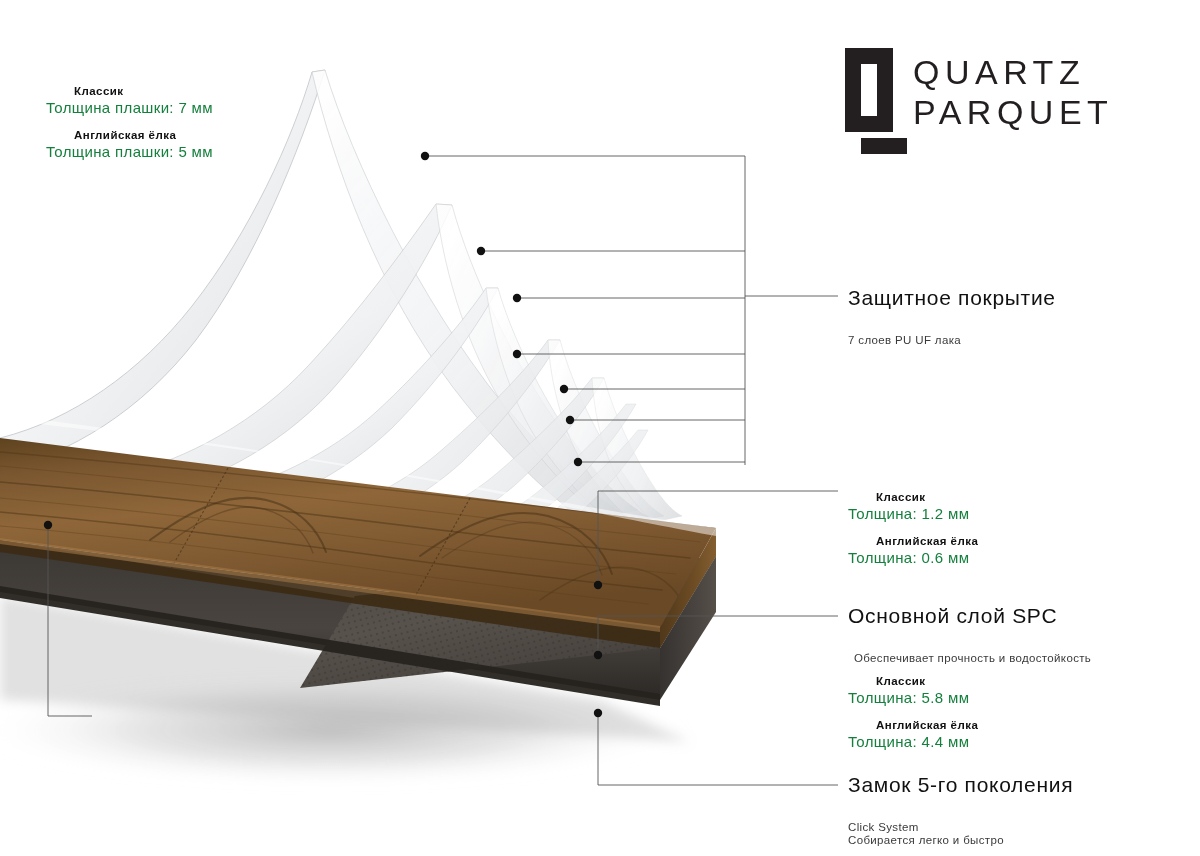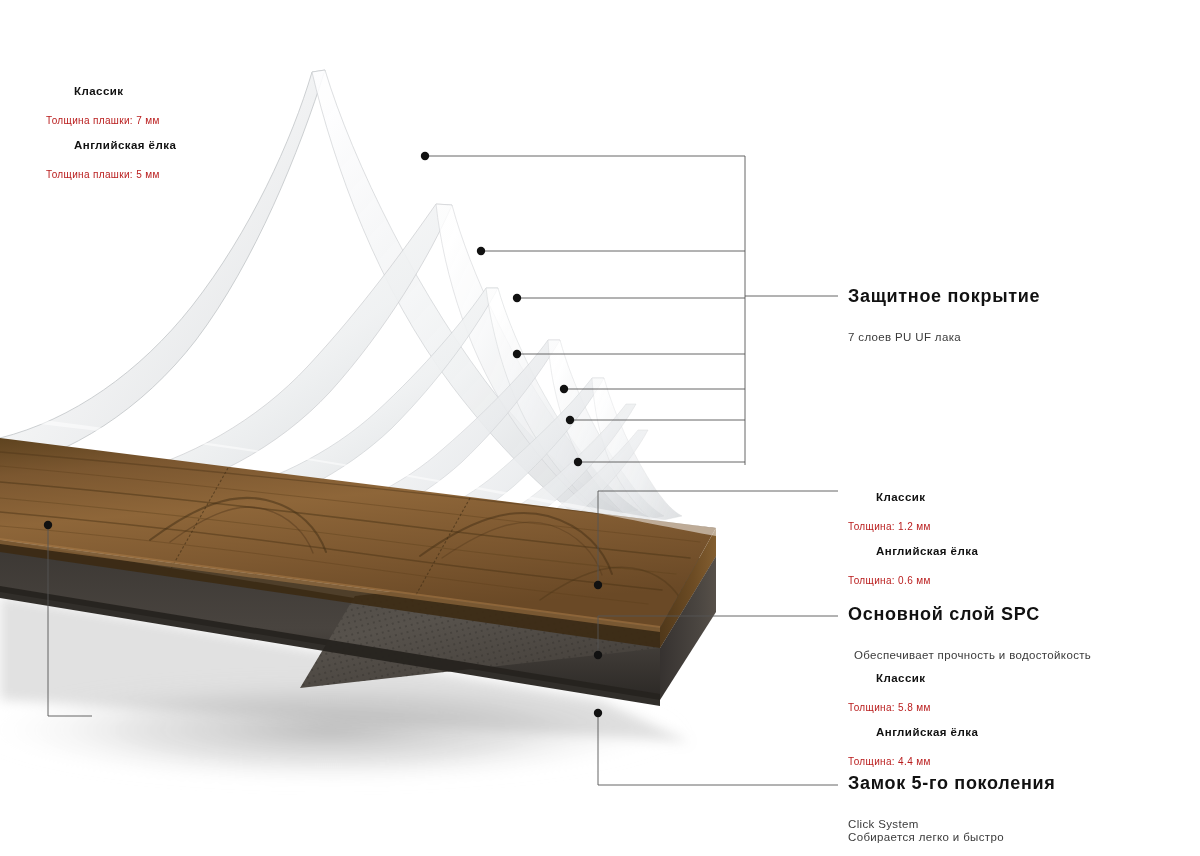--- a/index.html
+++ b/index.html
@@ -15,36 +15,36 @@
   
   #art { position:absolute; inset:0; width:1200px; height:856px; }
 
   
   .block { position:absolute; }
   .h1 {
     font-size:20.5px; font-weight:700; color:#111;
     letter-spacing:1.0px; white-space:nowrap;
   }
   .h2 {
-    font-size:18px; font-weight:700; color:#111;
+    font-size:21px; font-weight:400; color:#111;
     letter-spacing:0.7px; white-space:nowrap;
   }
   .sub {
     font-size:11.5px; font-weight:400; color:#3a3a3a;
     letter-spacing:0.35px; white-space:nowrap; margin-top:24px;
   }
   .grp { margin-top:13px; }
   .grp.tight { margin-top:11px; }
   .gl {
     font-size:11.5px; font-weight:700; color:#111;
     letter-spacing:0.45px; white-space:nowrap;padding-left:28px;
   }
   .gv {
-    font-size:10px; font-weight:400; color:#b91c1c;
-    letter-spacing:0.35px; white-space:nowrap; margin-top:18px;
+    font-size:15px; font-weight:400; color:#15803d;
+    letter-spacing:0.35px; white-space:nowrap; margin-top:2px;
   }
 
   
   #logo { position:absolute; left:845px; top:48px; width:260px; height:110px; }
   .logo-mark { position:absolute; left:0; top:0; width:48px; height:84px;
                background:#231f20; }
   .logo-slot { position:absolute; left:16px; top:16px; width:16px; height:52px;
                background:#ffffff; }
   .logo-foot { position:absolute; left:16px; top:90px; width:46px; height:16px;
                background:#231f20; }
@@ -263,20 +263,29 @@
       <circle cx="564" cy="389" r="4.2"></circle>
       <circle cx="570" cy="420" r="4.2"></circle>
       <circle cx="578" cy="462" r="4.2"></circle>
       <circle cx="598" cy="585" r="4.2"></circle>
       <circle cx="598" cy="655" r="4.2"></circle>
       <circle cx="598" cy="713" r="4.2"></circle>
       <circle cx="48" cy="525" r="4.2"></circle>
     </g>
   </svg>
 
+  <div id="logo">
+    <div class="logo-mark"></div>
+    <div class="logo-slot"></div>
+    <div class="logo-foot"></div>
+    <div class="logo-type">
+      <div class="logo-line">QUARTZ</div>
+      <div class="logo-line">PARQUET</div>
+    </div>
+  </div>
 
   <div class="block" style="left:46px; top:72px;">
     <div class="grp">
       <div class="gl">Классик</div>
       <div class="gv">Толщина плашки: 7 мм</div>
     </div>
     <div class="grp">
       <div class="gl">Английская ёлка</div>
       <div class="gv">Толщина плашки: 5 мм</div>
     </div>

